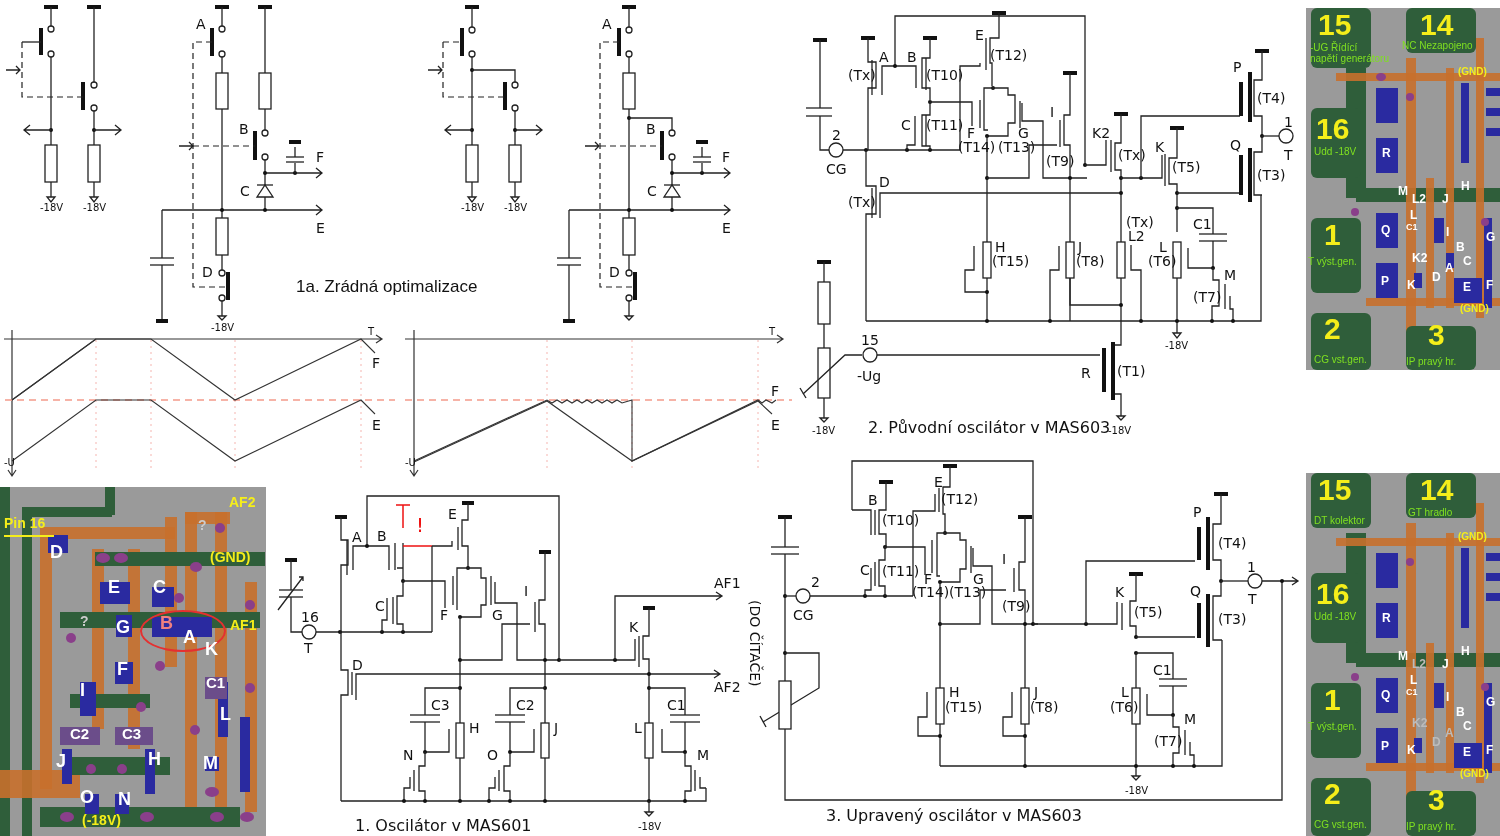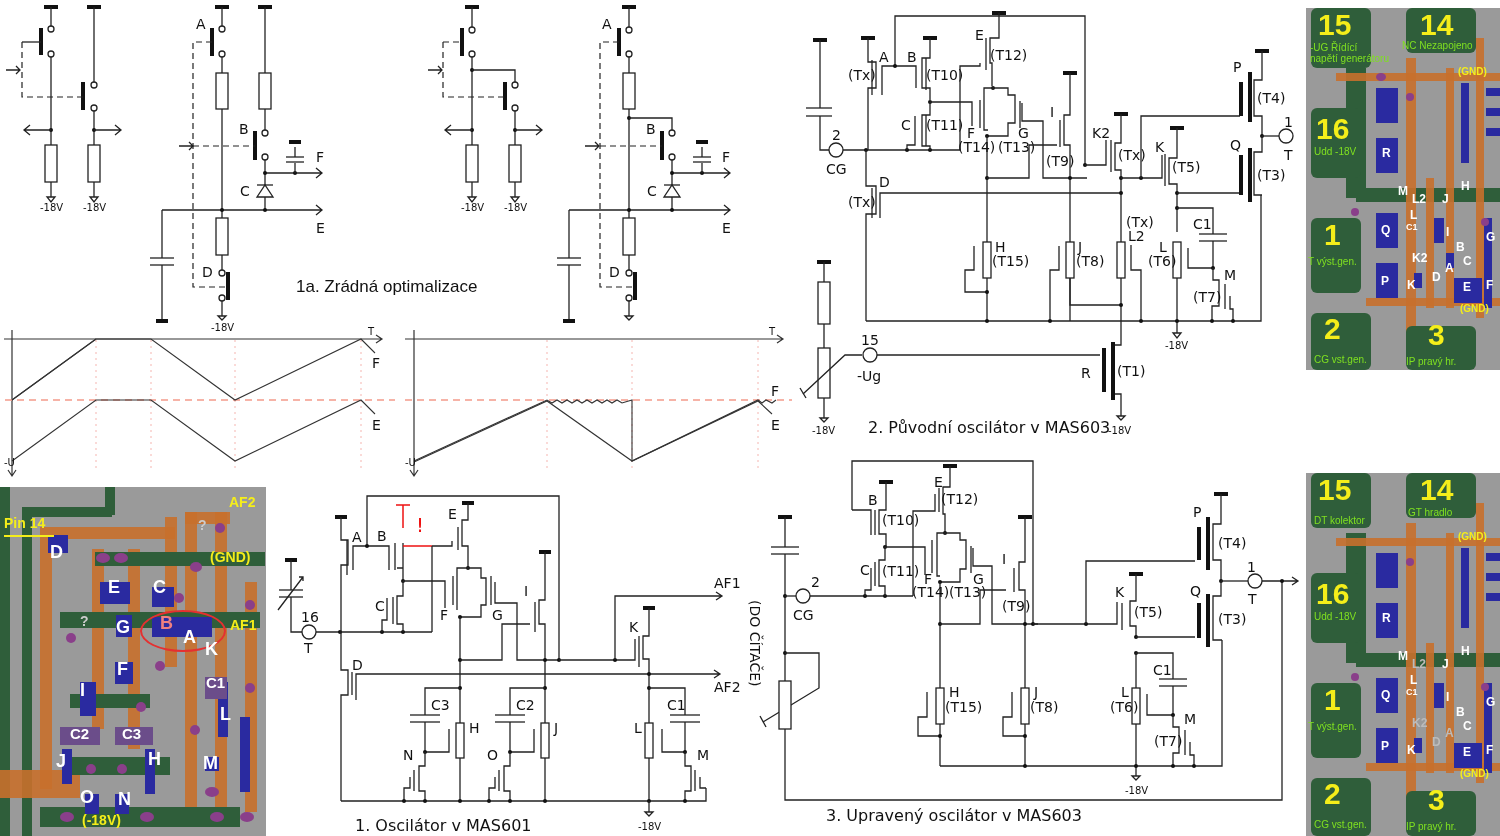--- a/index.html
+++ b/index.html
@@ -736,21 +736,21 @@
   <div class="via" style="left:190px;top:238px;width:10px;height:10px;"></div>
   <div class="via" style="left:86px;top:277px;width:10px;height:10px;"></div>
   <div class="via" style="left:117px;top:277px;width:10px;height:10px;"></div>
   <div class="via" style="left:60px;top:325px;width:14px;height:10px;"></div>
   <div class="via" style="left:140px;top:325px;width:14px;height:10px;"></div>
   <div class="via" style="left:210px;top:325px;width:14px;height:10px;"></div>
   <div class="via" style="left:240px;top:325px;width:14px;height:10px;"></div>
   <div class="via" style="left:205px;top:300px;width:14px;height:10px;"></div>
   <div style="position:absolute;left:140px;top:123px;width:82px;height:38px;border:2px solid #e53030;border-radius:50%;"></div>
 
-  <span class="ylbl" style="left:4px;top:28px;font-size:14px;">Pin 14</span>
+  <span class="ylbl" style="left:4px;top:28px;font-size:14px;">Pin 16</span>
   <div style="position:absolute;left:4px;top:48px;width:50px;height:2px;background:#f5ee1a;"></div>
   <span class="ylbl" style="left:229px;top:7px;font-size:14px;">AF2</span>
   <span class="ylbl" style="left:210px;top:62px;font-size:14px;">(GND)</span>
   <span class="ylbl" style="left:230px;top:130px;font-size:14px;">AF1</span>
   <span class="ylbl" style="left:82px;top:325px;font-size:14px;">(-18V)</span>
   <span class="tlbig" style="left:50px;top:55px;">D</span>
   <span class="tlbig" style="left:108px;top:90px;">E</span>
   <span class="tlbig" style="left:153px;top:90px;">C</span>
   <span class="tlbig" style="left:116px;top:130px;">G</span>
   <span class="tlbig" style="left:160px;top:126px;color:#f08080;">B</span>

